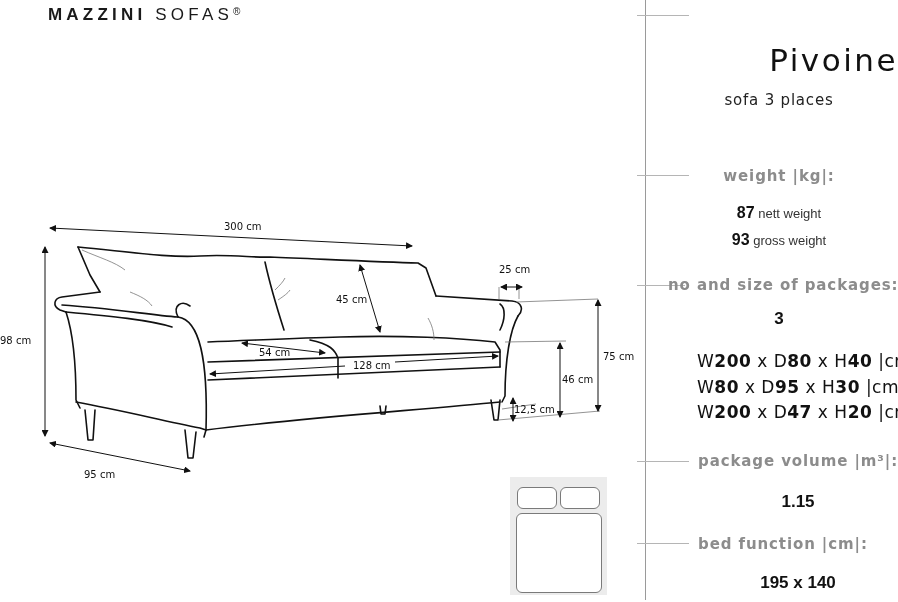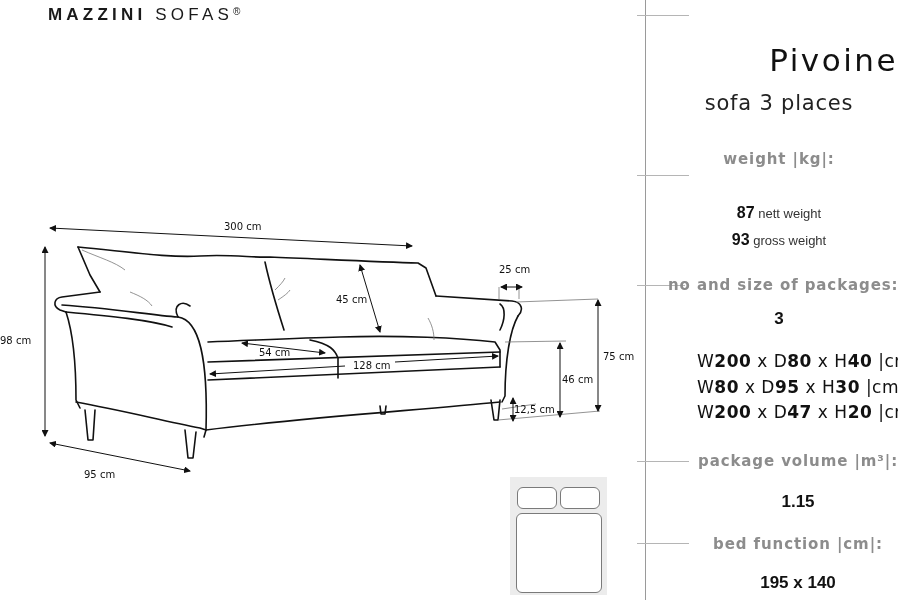--- a/index.html
+++ b/index.html
@@ -10,21 +10,21 @@
   .brand .b1 { font-weight: bold; }
   .brand .b2 { font-weight: normal; }
   .brand .reg { font-size: 10px; vertical-align: top; letter-spacing: 0; position: relative; top: 1px; }
   .dim { position: absolute; font-size: 10px; color: #111; white-space: nowrap; font-family: "DejaVu Sans", sans-serif; }
 
   .vline { position: absolute; left: 645px; top: 0; width: 1px; height: 600px; background: #9a9a9a; }
   .tick { position: absolute; left: 637px; height: 1px; background: #b5b5b5; }
 
   .panel { position: absolute; left: 660px; width: 238px; text-align: center; }
   .title { font-size: 31px; letter-spacing: 2.5px; color: #111; font-family: "DejaVu Sans", sans-serif; text-align: right; }
-  .subtitle { font-size: 21px; letter-spacing: 0.8px; color: #222; font-family: "DejaVu Sans", sans-serif; }
+  .subtitle { font-size: 15px; letter-spacing: 0.8px; color: #222; font-family: "DejaVu Sans", sans-serif; }
   .label { font-size: 15px; font-weight: bold; color: #8c8c8c; letter-spacing: 0.9px; font-family: "DejaVu Sans", sans-serif; white-space: nowrap; }
   .val-line { font-size: 13px; color: #333; }
   .val-line b { font-size: 16px; color: #111; font-weight: bold; text-align: center; }
   .big { font-size: 17px; font-weight: bold; color: #111; }
   .pkg { font-size: 17px; color: #111; font-family: "DejaVu Sans", sans-serif; letter-spacing: 0.5px; white-space: nowrap; text-align: left; }
   .pkg b { font-weight: bold; }
 
   .bed { position: absolute; left: 510px; top: 477px; width: 97px; height: 118px; background: #ececec; }
   .pillow { position: absolute; top: 10px; width: 40px; height: 22px; border: 1.5px solid #7a7a7a; border-radius: 6px; background: #fff; }
   .mattress { position: absolute; left: 6px; top: 36px; width: 86px; height: 80px; border: 1.5px solid #7a7a7a; border-radius: 6px; background: #fff; }
@@ -140,21 +140,21 @@
 <div class="tick" style="top:461px;width:52px"></div>
 <div class="tick" style="top:543px;width:52px"></div>
 
 <div class="panel" style="top:42px">
   <div class="title">Pivoine</div>
 </div>
 <div class="panel" style="top:91px">
   <div class="subtitle">sofa 3 places</div>
 </div>
 
-<div class="panel" style="top:150px">
+<div class="panel" style="top:167px">
   <div class="label">weight |kg|:</div>
 </div>
 <div class="panel" style="top:204px">
   <div class="val-line"><b>87</b> <span>nett weight</span></div>
 </div>
 <div class="panel" style="top:231px">
   <div class="val-line"><b>93</b> <span>gross weight</span></div>
 </div>
 
 <div class="panel" style="top:276px;left:668px;width:230px;text-align:left">
@@ -174,18 +174,18 @@
   <div class="pkg"><span>W</span><b>200</b> <span>x</span> <span>D</span><b>47</b> <span>x</span> <span>H</span><b>20</b> <span>|cm|</span></div>
 </div>
 
 <div class="panel" style="top:452px;left:698px;width:200px;text-align:left">
   <div class="label">package volume |m³|:</div>
 </div>
 <div class="panel" style="top:492px;left:660px;width:276px">
   <div class="big">1.15</div>
 </div>
 
-<div class="panel" style="top:535px;left:698px;width:200px;text-align:center">
+<div class="panel" style="top:535px;left:698px;width:200px;text-align:left">
   <div class="label">bed function |cm|:</div>
 </div>
 <div class="panel" style="top:573px;left:660px;width:276px">
   <div class="big">195 x 140</div>
 </div>
 
 </body></html>

